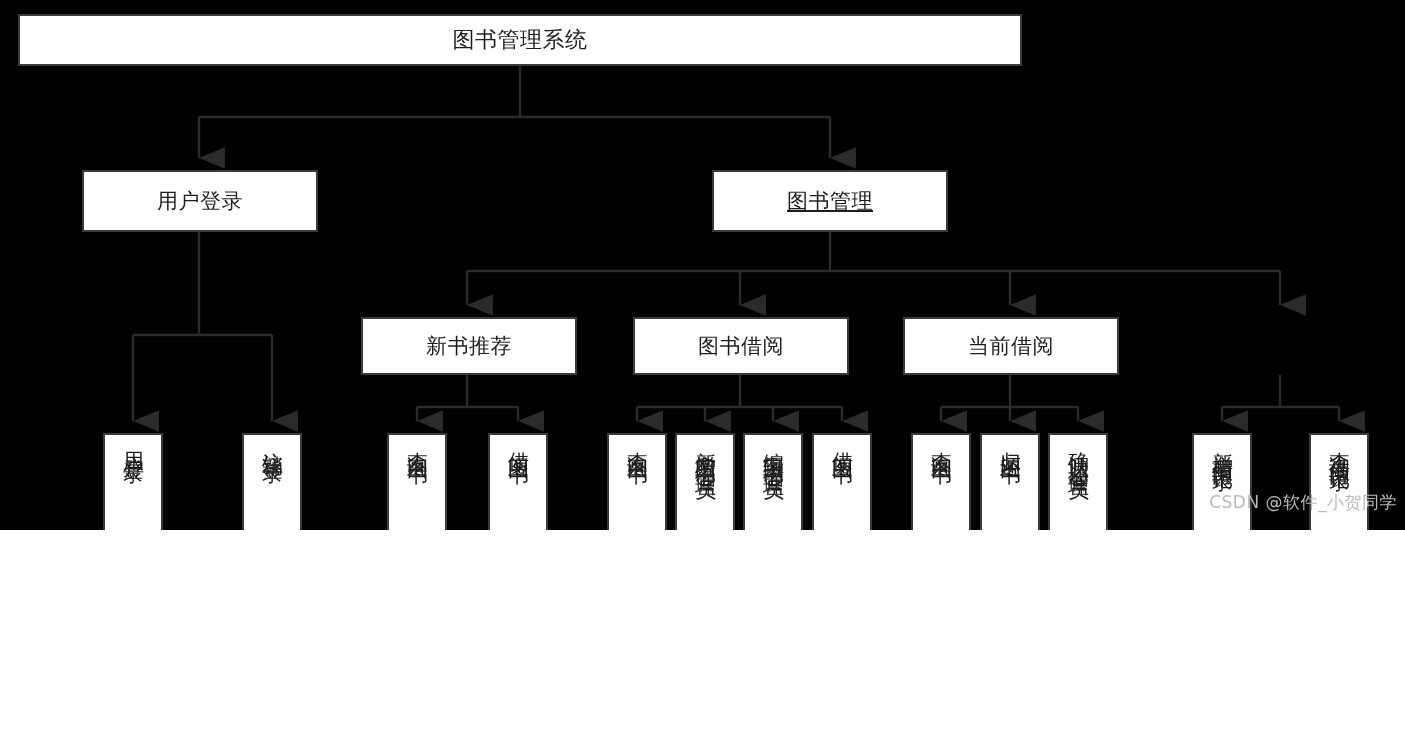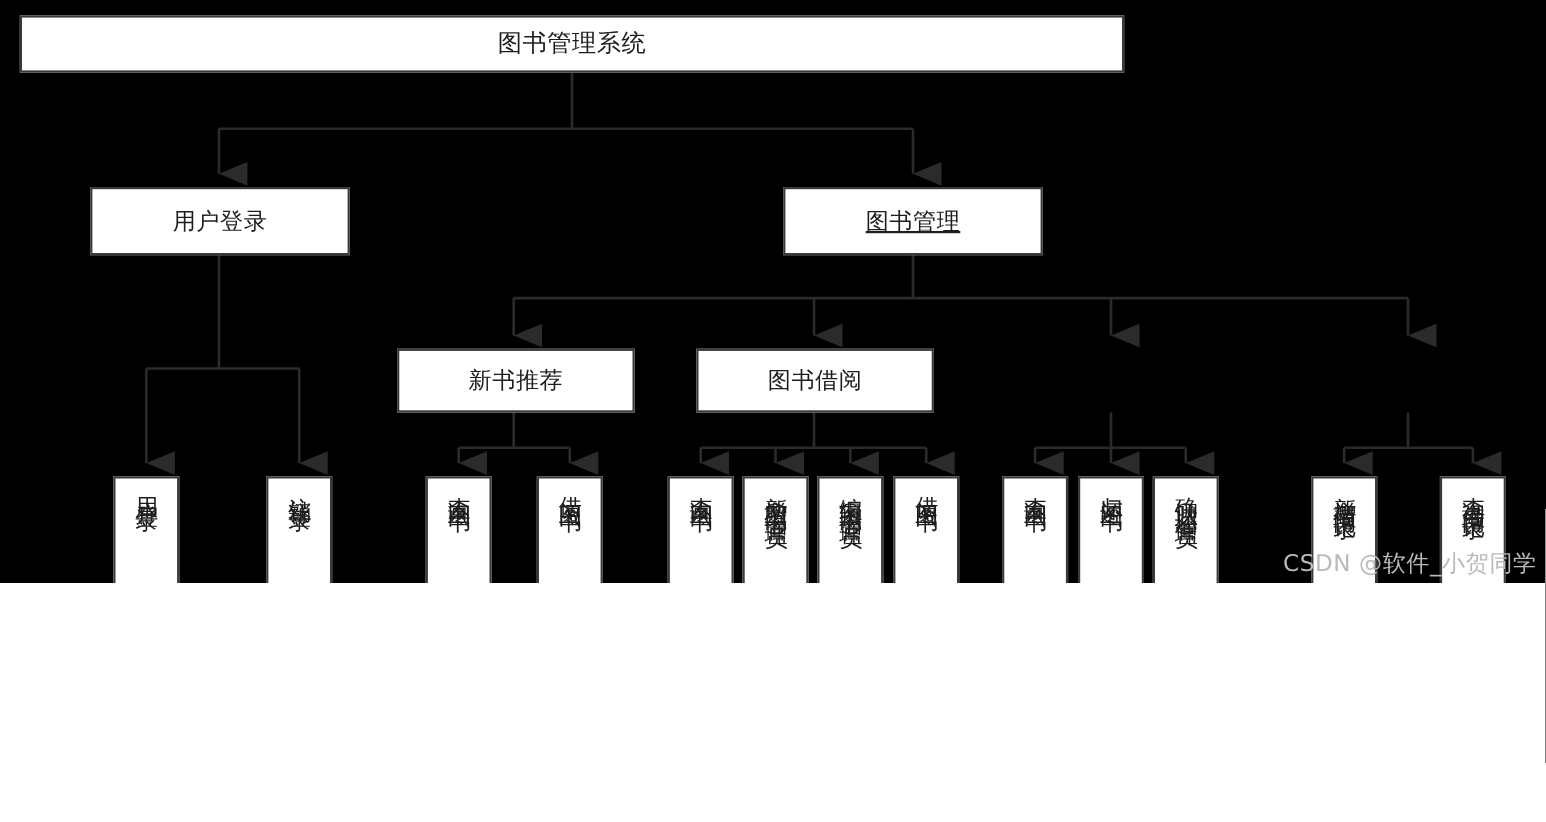--- a/index.html
+++ b/index.html
@@ -61,22 +61,22 @@
     text-orientation: upright;
     font-size: 21px;
     line-height: 1;
     letter-spacing: 4px;
     margin: 0 auto;
     white-space: nowrap;
   }
   .watermark {
     position: absolute;
     right: 8px;
-    bottom: 4px;
-    font-size: 21px;
+    bottom: 16px;
+    font-size: 17px;
     color: #b9b9b9;
     z-index: 3;
     white-space: nowrap;
     letter-spacing: 0.5px;
   }
 </style>
 </head>
 <body>
 
 <div id="canvas">
@@ -147,20 +147,23 @@
   </div>
 
   <div class="node horiz" style="left:361px; top:317px; width:216px; height:58px;">
     <span class="label">新书推荐</span>
   </div>
 
   <div class="node horiz" style="left:633px; top:317px; width:216px; height:58px;">
     <span class="label">图书借阅</span>
   </div>
 
+  <div class="node horiz" style="left:903px; top:317px; width:216px; height:58px;">
+    <span class="label">当前借阅</span>
+  </div>
 
 
   <div class="node vert" style="left:103px; top:433px; width:60px; height:300px;">
     <span class="label">用户登录</span>
   </div>
   <div class="node vert" style="left:242px; top:433px; width:60px; height:300px;">
     <span class="label">注销登录</span>
   </div>
 
   <div class="node vert" style="left:387px; top:433px; width:60px; height:300px;">

